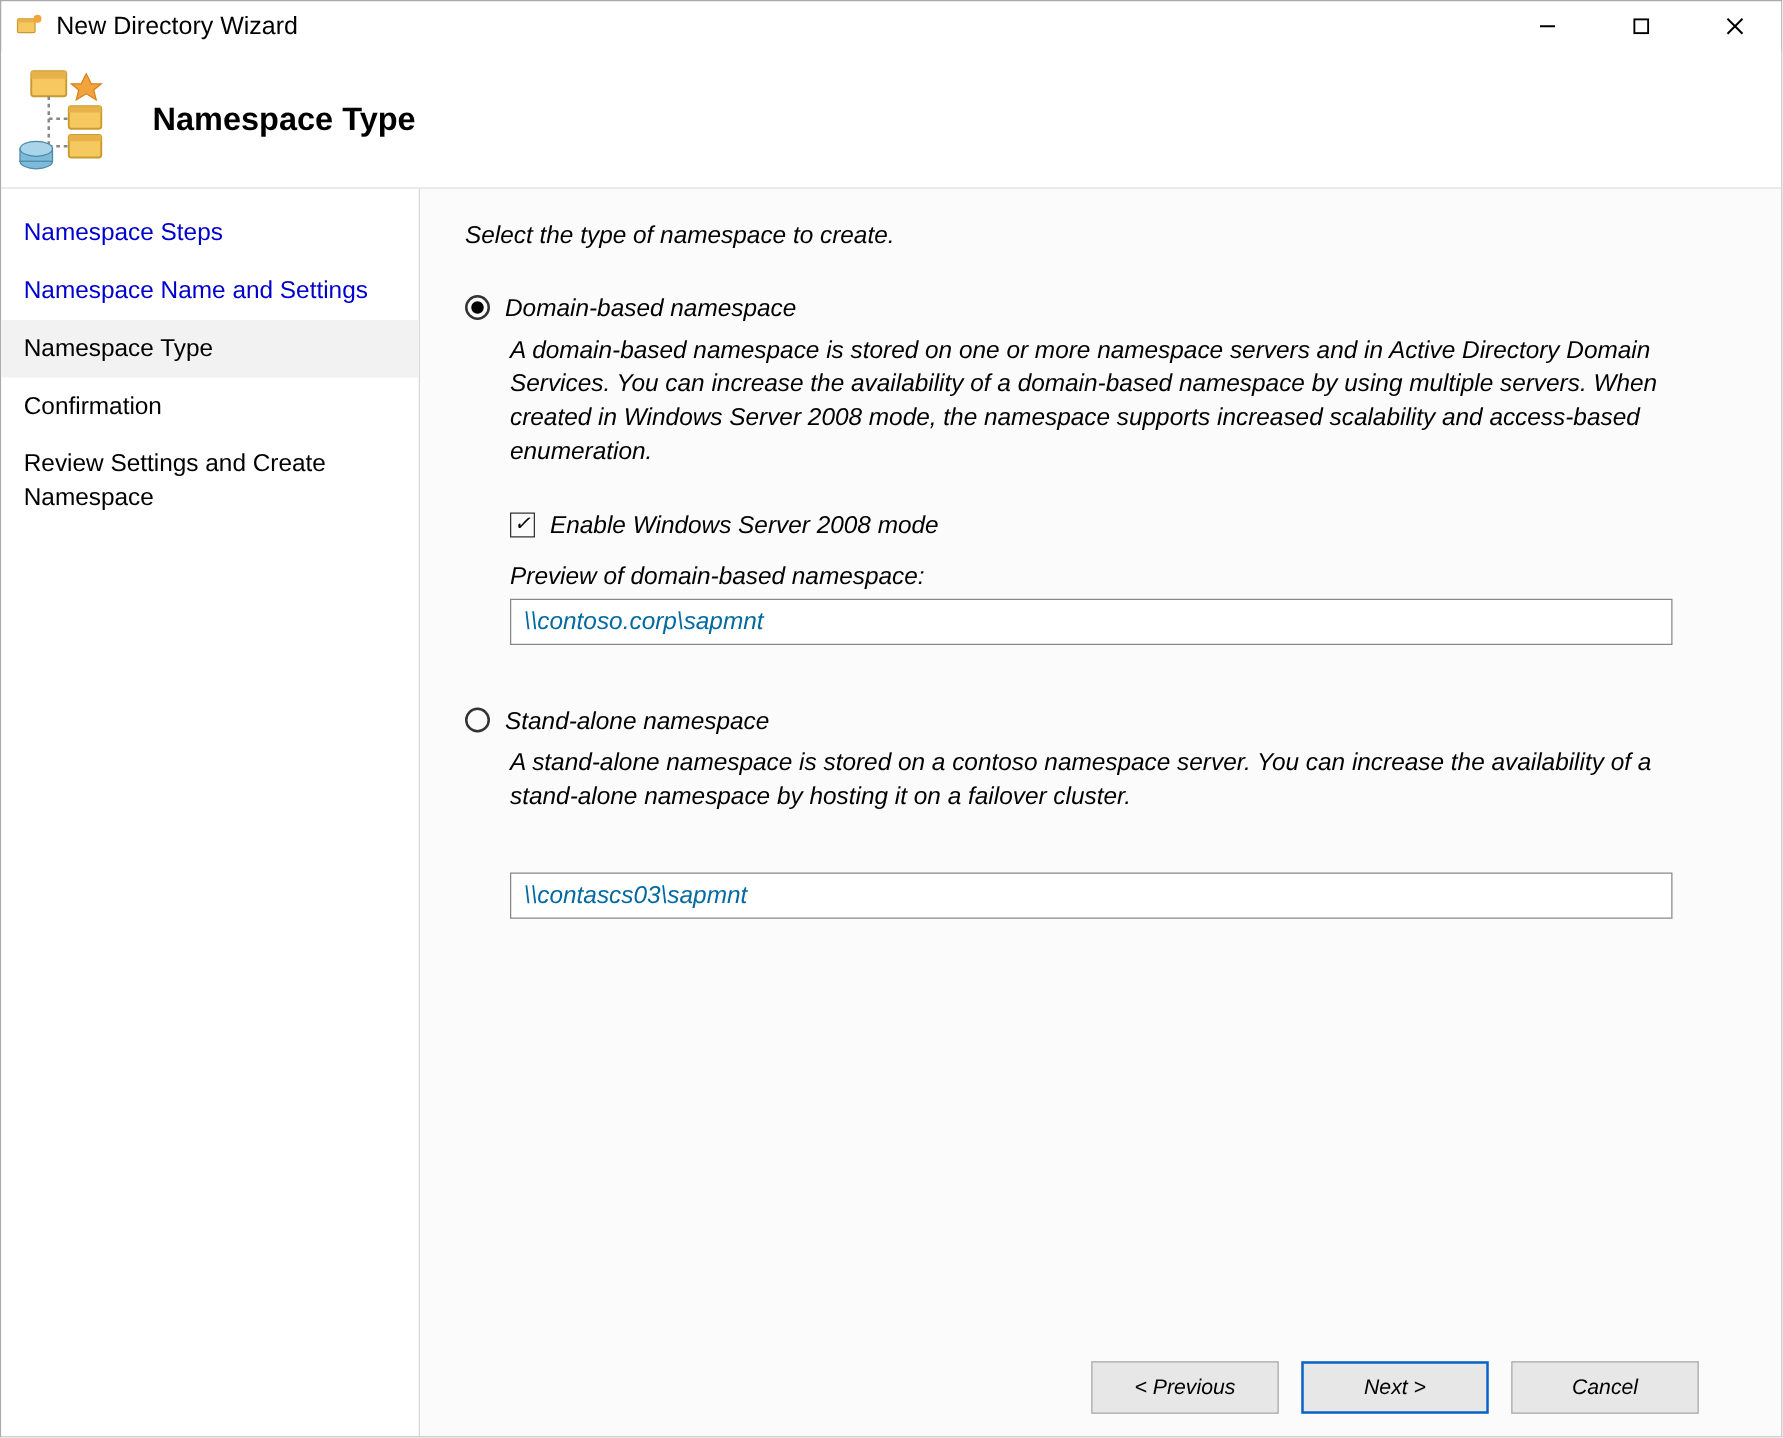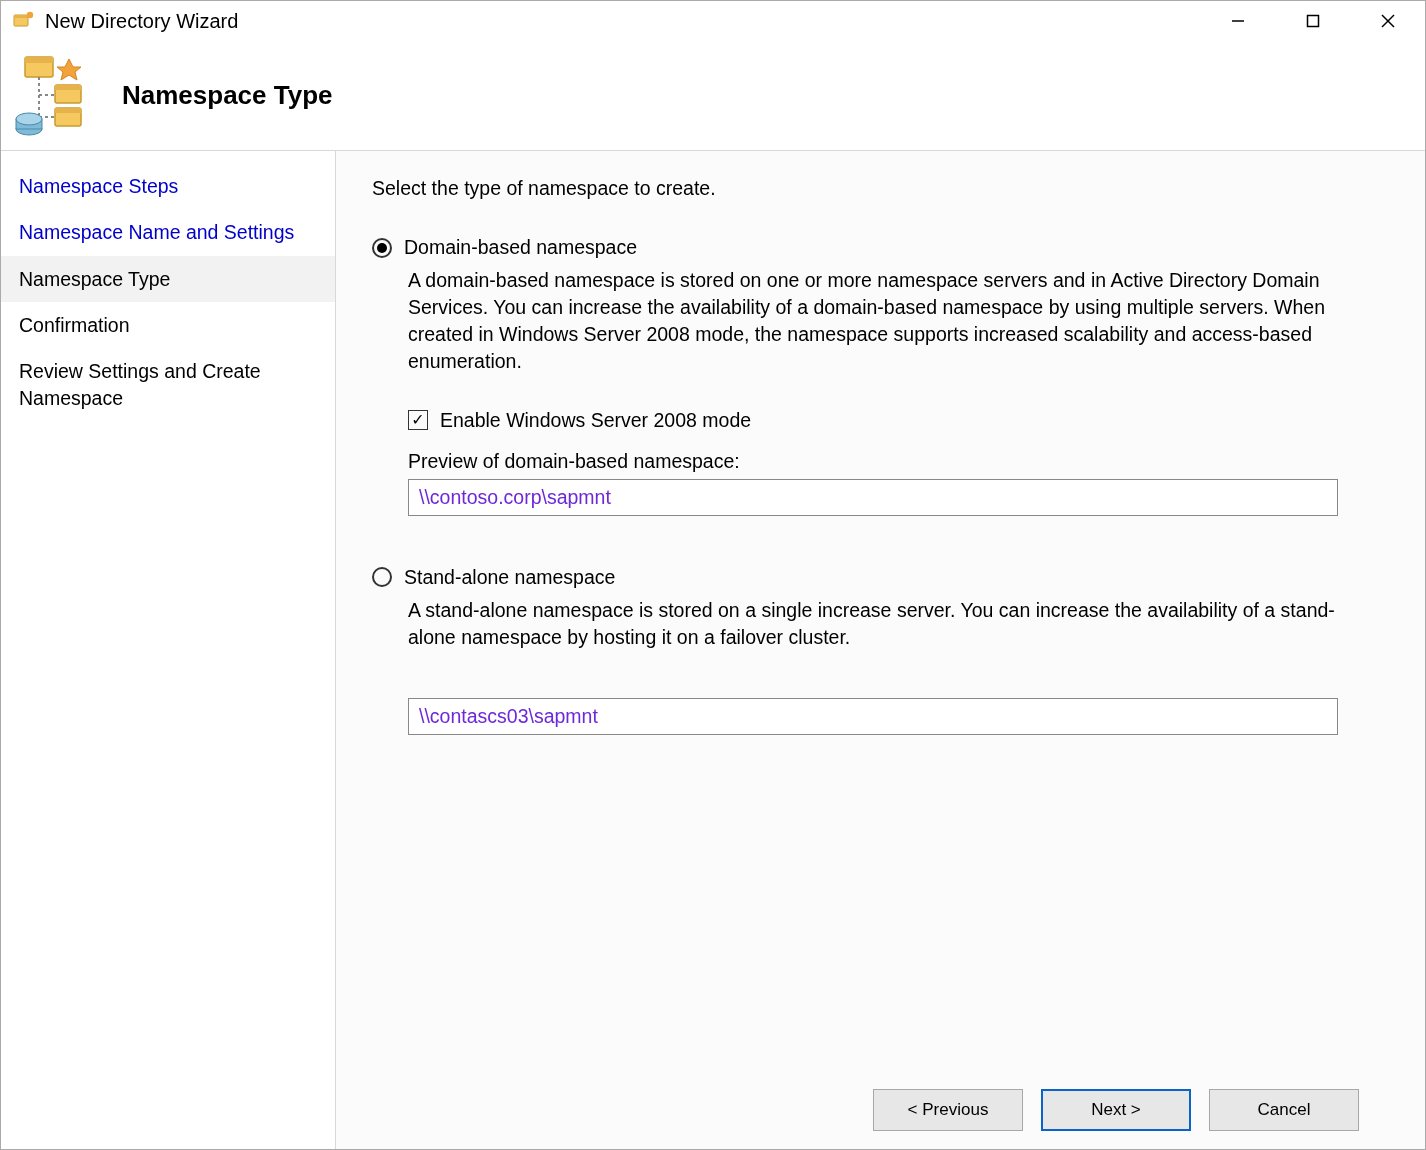--- a/index.html
+++ b/index.html
@@ -91,28 +91,29 @@
   .sidebar .step.future {
     color: #000000;
     cursor: default;
   }
   .content {
     flex: 1;
     background: #fbfbfb;
     display: flex;
     flex-direction: column;
     padding: 26px 36px 0 36px;
+    font-style: italic;
   }
   .content-scroll { flex: 1; }
   .instr {
     margin-bottom: 36px;
   }
   .radio-row {
     display: flex;
-    align-items: center;
+    align-items: flex-start;
     gap: 12px;
     margin-bottom: 8px;
   }
   .radio-outline {
     width: 20px; height: 20px;
     border: 2px solid #333333;
     border-radius: 50%;
     display: inline-flex;
     align-items: center;
     justify-content: center;
@@ -153,21 +154,21 @@
     line-height: 1;
   }
   .preview-label {
     margin-bottom: 6px;
   }
   .preview-box {
     border: 1px solid #888888;
     background: #ffffff;
     padding: 6px 10px;
     width: 930px;
-    color: #6d28d9;
+    color: #0369a1;
   }
   .footer {
     height: 78px;
     display: flex;
     align-items: center;
     justify-content: flex-end;
     gap: 18px;
     padding-right: 30px;
   }
   .btn {
@@ -272,21 +273,21 @@
             <div class="preview-label">Preview of domain-based namespace:</div>
             <div class="preview-box">\\contoso.corp\sapmnt</div>
           </div>
         </div>
 
         <div class="option-block" style="margin-top:50px;">
           <div class="radio-row">
             <span class="radio-outline"></span>
             <span>Stand-alone namespace</span>
           </div>
-          <div class="option-desc">A stand-alone namespace is stored on a single increase server. You can increase the availability of a stand-alone namespace by hosting it on a failover cluster.</div>
+          <div class="option-desc">A stand-alone namespace is stored on a contoso namespace server. You can increase the availability of a stand-alone namespace by hosting it on a failover cluster.</div>
 
           <div class="sub-block" style="margin-top:48px;">
             <div class="preview-box">\\contascs03\sapmnt</div>
           </div>
         </div>
 
       </div>
 
       <div class="footer">
         <div class="btn">&lt; Previous</div>

